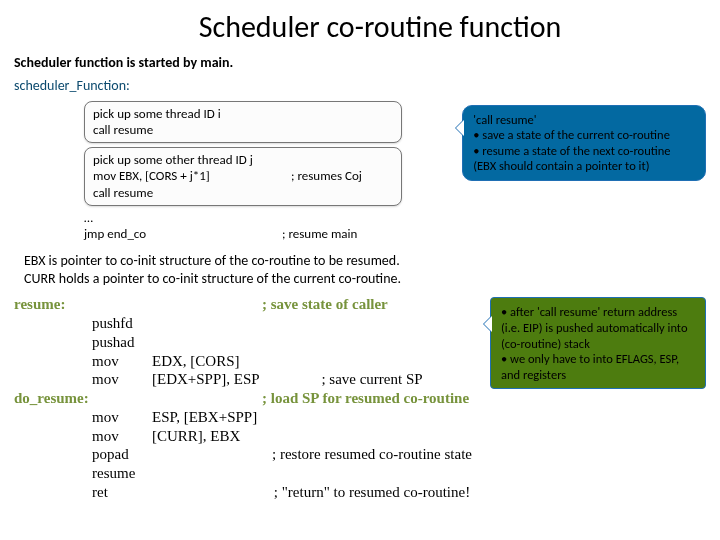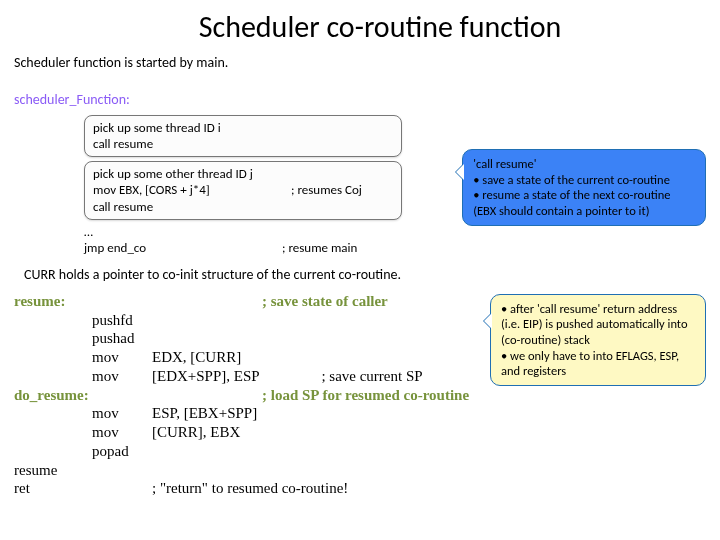--- a/index.html
+++ b/index.html
@@ -16,30 +16,31 @@
   }
   .title {
     font-size: 30px;
     text-align: center;
     margin: 0 0 8px 0;
     font-weight: 400;
     padding-left: 40px;
   }
   .subtitle {
     font-size: 14px;
-    margin: 0 0 20px 0;
+    margin: 0 0 6px 0;
+    font-weight: bold;
   }
   .label {
-    color: #8b5cf6;
+    color: #0c4a6e;
     font-size: 14px;
     margin: 2px 0 6px 0;
   }
   .row1 {
     display: flex;
-    align-items: center;
+    align-items: flex-start;
     margin-left: 70px;
   }
   .leftcol { width: 330px; }
   .codebox {
     border: 1px solid #777;
     border-radius: 8px;
     background: #fcfcfc;
     padding: 4px 8px;
     box-shadow: 0 1px 2px rgba(0,0,0,0.15);
     margin-bottom: 4px;
@@ -53,21 +54,21 @@
   .trail .line { display:flex; }
   .trail .main { width: 198px; white-space: pre;}
   .trail .cmt  { white-space: pre;}
   .bubble {
     position: relative;
     margin-left: 60px;
     margin-top: 4px;
     border: 1px solid #1F6FB4;
     border-radius: 10px;
     padding: 6px 10px;
-    background: #3b82f6;
+    background: #0369a1;
     font-size: 12.5px;
     width: 230px;
   }
   .bubble::before, .bubble::after {
     content: "";
     position: absolute;
     top: 14px;
     right: 100%;
     border: 8px solid transparent;
   }
@@ -84,23 +85,23 @@
   .asmgrid div { white-space: pre; }
   .lbl2 { color: #77933C; font-weight: 700; }
   .cmt2 { color: #77933C; font-weight: 700; }
   .cmt3 { color: #000; text-align: center; }
   .row2 { display:flex; align-items:flex-start; }
   .bubble2 {
     position: relative;
     margin-left: 8px;
     margin-top: 2px;
     border: 1px solid #1F6FB4;
-    border-radius: 10px;
+    border-radius: 4px;
     padding: 6px 10px;
-    background: #fef9c3;
+    background: #4d7c0f;
     font-size: 12.5px;
     width: 260px;
   }
   .bubble2::before, .bubble2::after {
     content: "";
     position: absolute;
     top: 18px;
     right: 100%;
     border: 8px solid transparent;
   }
@@ -122,21 +123,21 @@
         </div>
       <div class="line">
           <span class="main">call resume</span>
         </div>
     </div>
     <div class="codebox">
       <div class="line">
           <span class="main">pick up some other thread ID j</span>
         </div>
       <div class="line">
-          <span class="kcol">mov EBX, [CORS + j*4]</span>
+          <span class="kcol">mov EBX, [CORS + j*1]</span>
           <span class="cmt">; resumes Coj</span>
         </div>
       <div class="line">
           <span class="main">call resume</span>
         </div>
     </div>
     <div class="trail">
       <div class="line">
           <span class="main">…</span>
         </div>
@@ -147,60 +148,62 @@
     </div>
   </div>
   <div class="bubble">
     <div>'call resume'</div>
     <div>• save a state of the current co-routine</div>
     <div>• resume a state of the next co-routine (EBX should contain a pointer to it)</div>
   </div>
 </div>
 
 <div class="midtext">
+  <div>EBX is pointer to co-init structure of the co-routine to be resumed.</div>
   <div>CURR holds a pointer to co-init structure of the current co-routine.</div>
 </div>
 
 <div class="row2">
   <div class="asmgrid">
     <div class="lbl2">resume:</div>
       <div></div>
       <div></div>
       <div class="cmt2">; save state of caller</div>
     <div></div>
       <div>pushfd</div>
       <div></div>
       <div></div>
     <div></div>
       <div>pushad</div>
       <div></div>
       <div></div>
     <div></div>
       <div>mov</div>
-      <div>EDX, [CURR]</div>
+      <div>EDX, [CORS]</div>
       <div></div>
     <div></div>
       <div>mov</div>
       <div>[EDX+SPP], ESP</div>
       <div class="cmt3">; save current SP</div>
     <div class="lbl2">do_resume:</div>
       <div></div>
       <div></div>
       <div class="cmt2">; load SP for resumed co-routine</div>
     <div></div>
       <div>mov</div>
       <div>ESP, [EBX+SPP]</div>
       <div></div>
     <div></div>
       <div>mov</div>
       <div>[CURR], EBX</div>
       <div></div>
     <div></div>
       <div>popad</div>
       <div></div>
+      <div class="cmt3">; restore resumed co-routine state</div>
     <div></div>
       <div>resume</div>
       <div></div>
       <div></div>
     <div></div>
       <div>ret</div>
       <div></div>
       <div class="cmt3">; "return" to resumed co-routine!</div>
   </div>
   <div class="bubble2">

